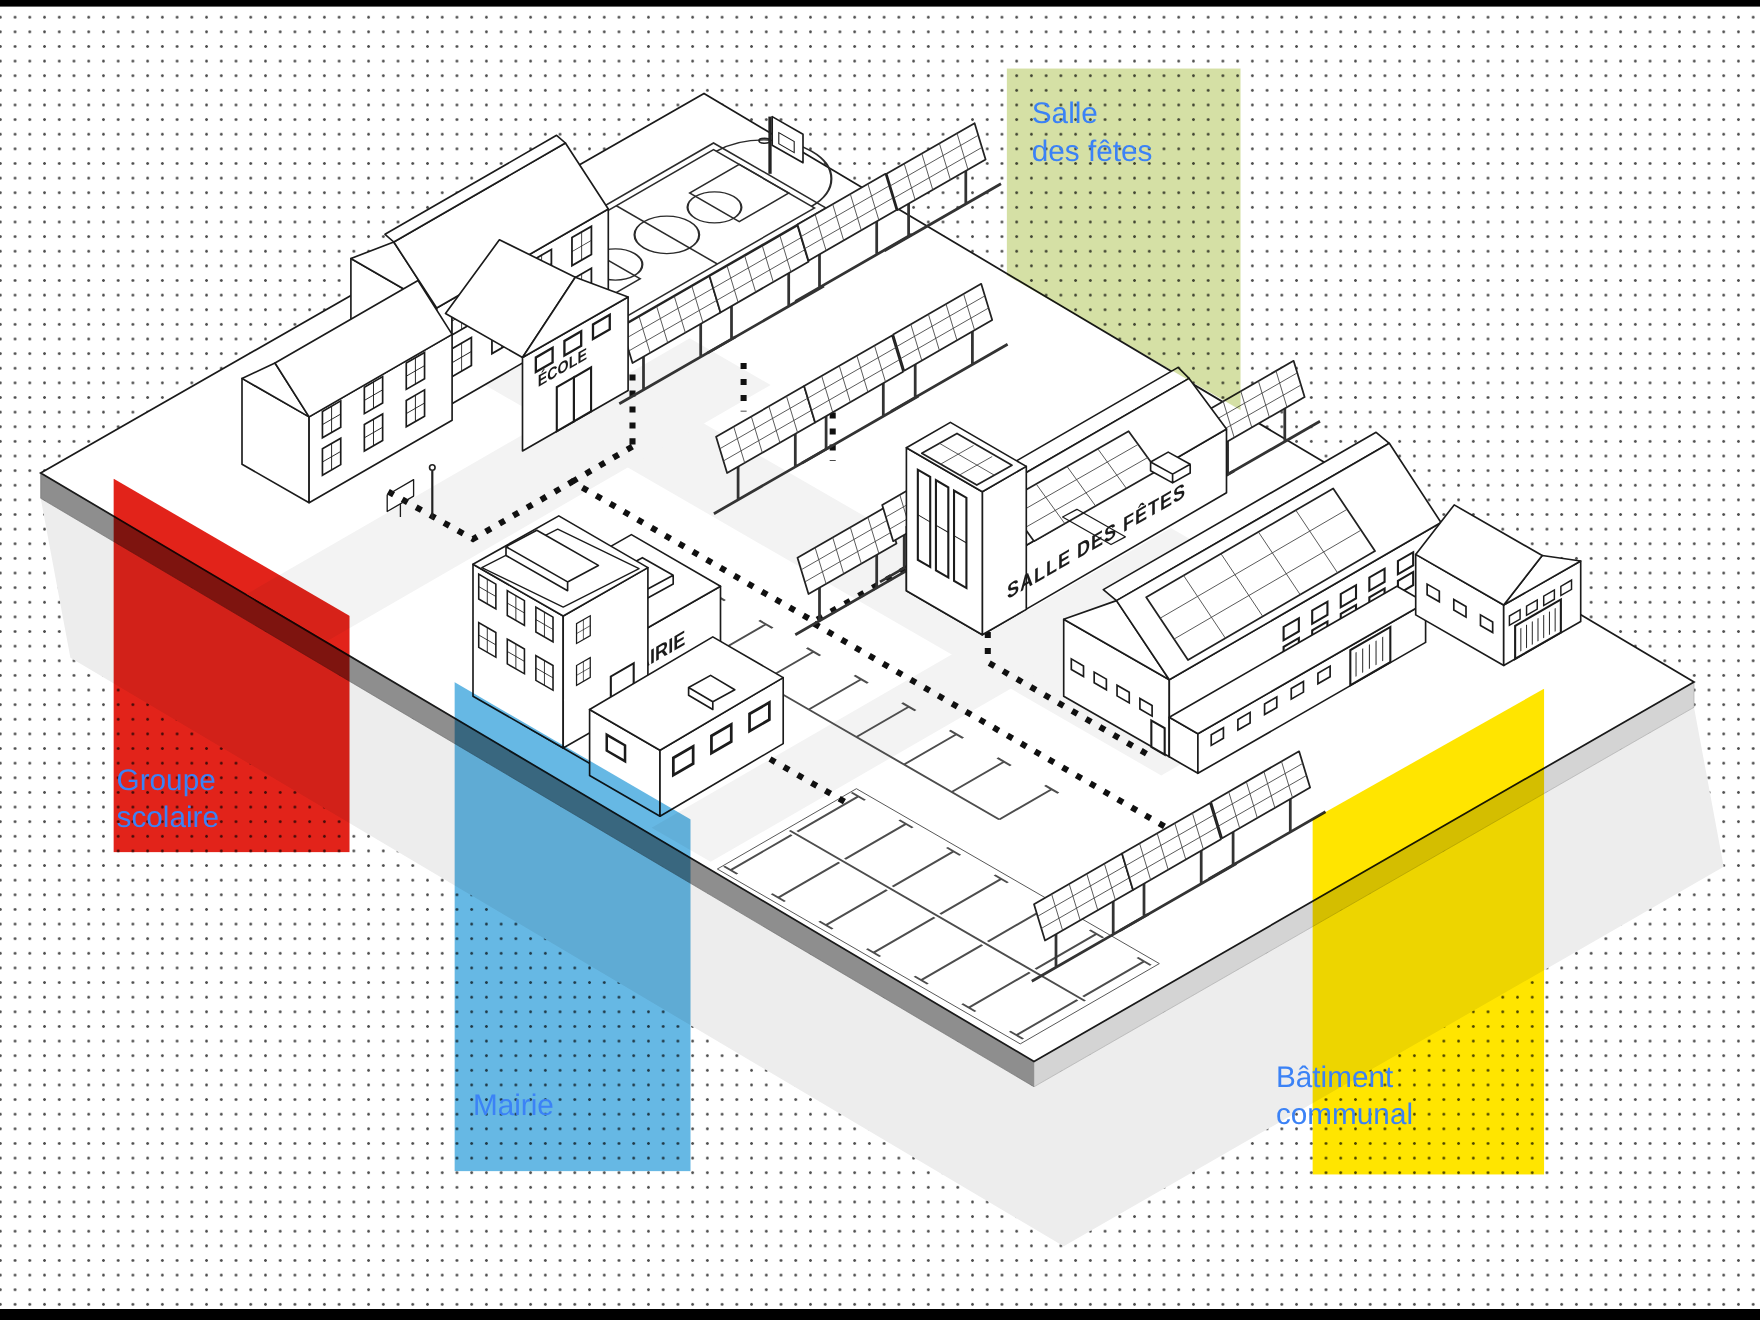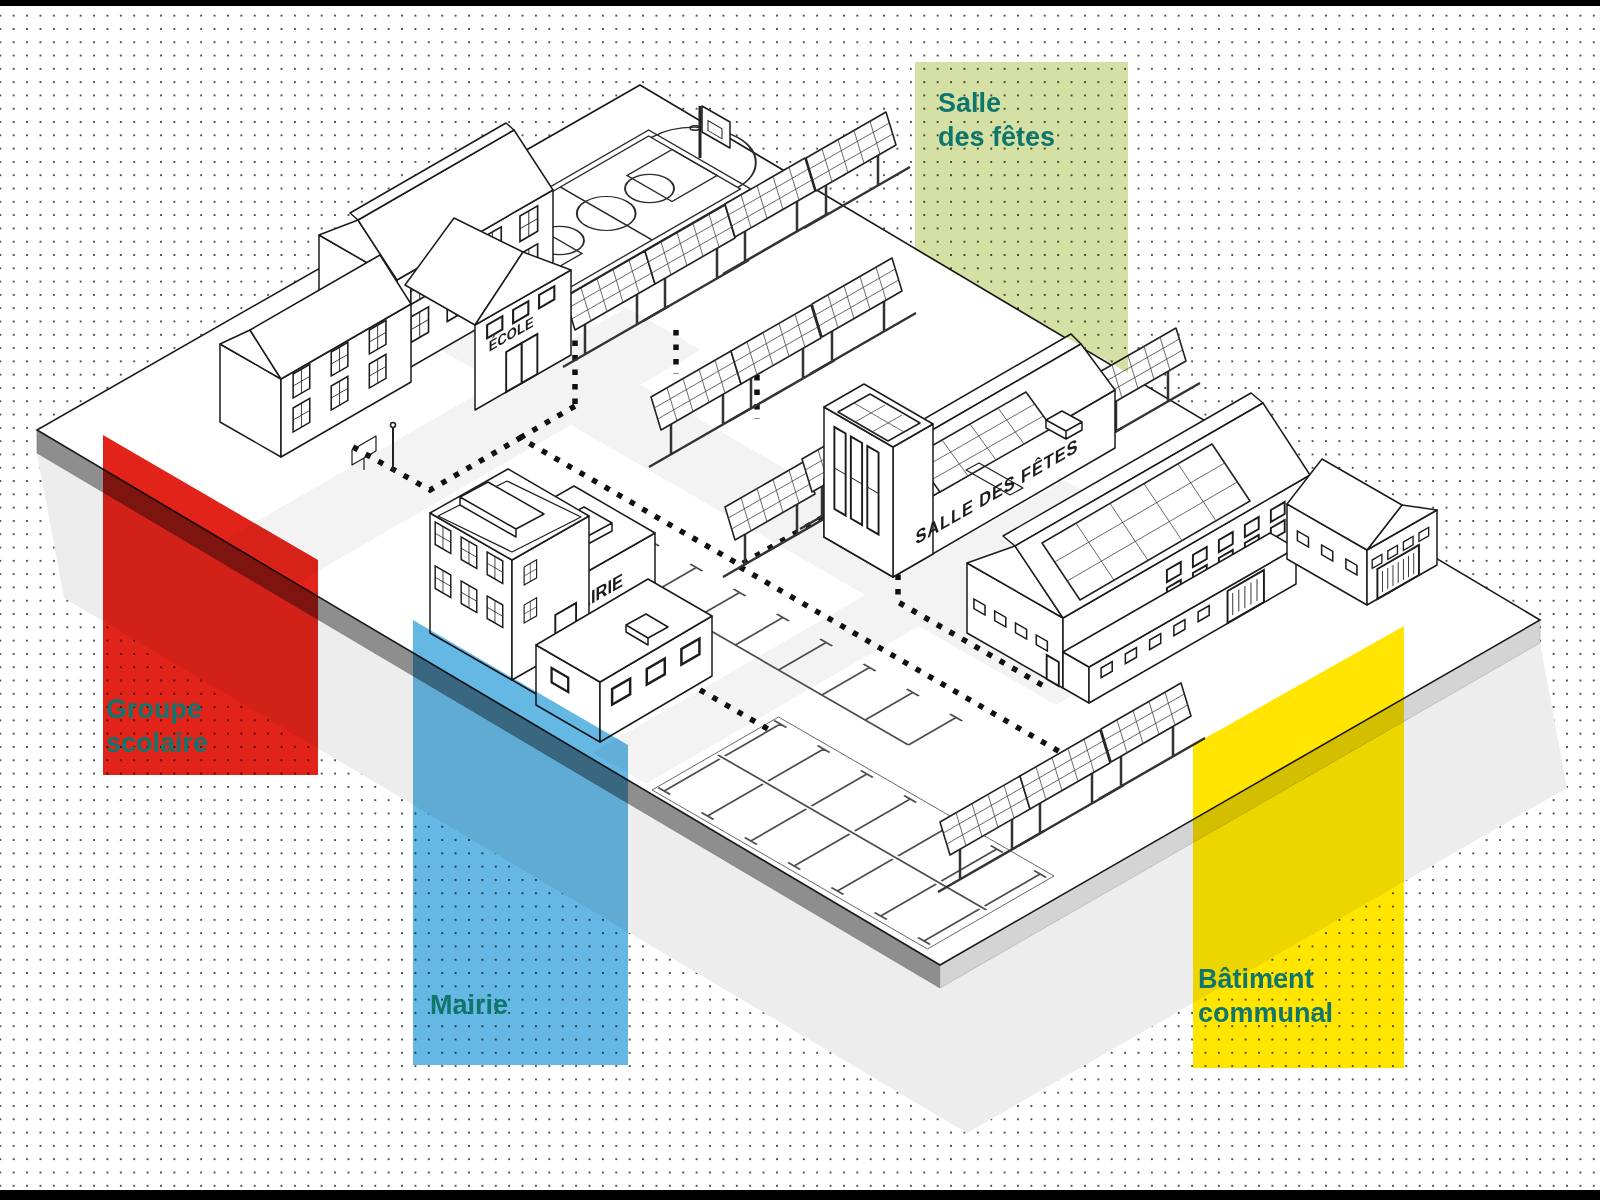--- a/index.html
+++ b/index.html
@@ -16,26 +16,26 @@
   #scene{position:absolute;left:0;top:0;z-index:2}
   .band{position:absolute;mix-blend-mode:multiply;z-index:3}
   #band-red{left:103px;top:435px;width:215px;height:340px;
     clip-path:polygon(0px 0px,215px 125px,215px 340px,0px 340px)}
   #band-blue{left:413px;top:620px;width:215px;height:445px;
     clip-path:polygon(0px 0px,215px 125px,215px 445px,0px 445px)}
   #band-green{left:915px;top:62px;width:213px;height:311px;
     clip-path:polygon(0px 0px,213px 0px,213px 311px,0px 188px)}
   #band-yellow{left:1193px;top:626px;width:211px;height:442px;
     clip-path:polygon(0px 119px,211px 0px,211px 442px,0px 442px)}
-  .zlabel{position:absolute;z-index:4;color:#0f766e;white-space:pre-line;
-    font-size:27px;line-height:34px;font-weight:700}
+  .zlabel{position:absolute;z-index:4;color:#3b82f6;white-space:pre-line;
+    font-size:27px;line-height:34px;font-weight:400}
   #lbl-salle{left:938px;top:86px}
   #lbl-groupe{left:106px;top:692px}
   #lbl-mairie{left:430px;top:988px}
-  #lbl-batiment{left:1198px;top:962px}
+  #lbl-batiment{left:1160px;top:962px}
   
   .b{fill:#fff;stroke:#1b1b1b;stroke-width:1.5;stroke-linejoin:round}
   .ln{fill:none;stroke:#1b1b1b;stroke-width:1.2;stroke-linejoin:round}
   .thin{fill:none;stroke:#555;stroke-width:.8}
   .wb{fill:#fff;stroke:#1b1b1b;stroke-width:2.2}
   .wm{stroke:#1b1b1b;stroke-width:1;fill:none}
   .dot{fill:none;stroke:#101010;stroke-width:5.5;stroke-dasharray:5.5 9;stroke-linecap:butt}
   .park{fill:none;stroke:#4d4d4d;stroke-width:2}
   .court{fill:none;stroke:#2b2b2b;stroke-width:1.6}
   .pnl{fill:#fff;stroke:#222;stroke-width:1.6;stroke-linejoin:round}

